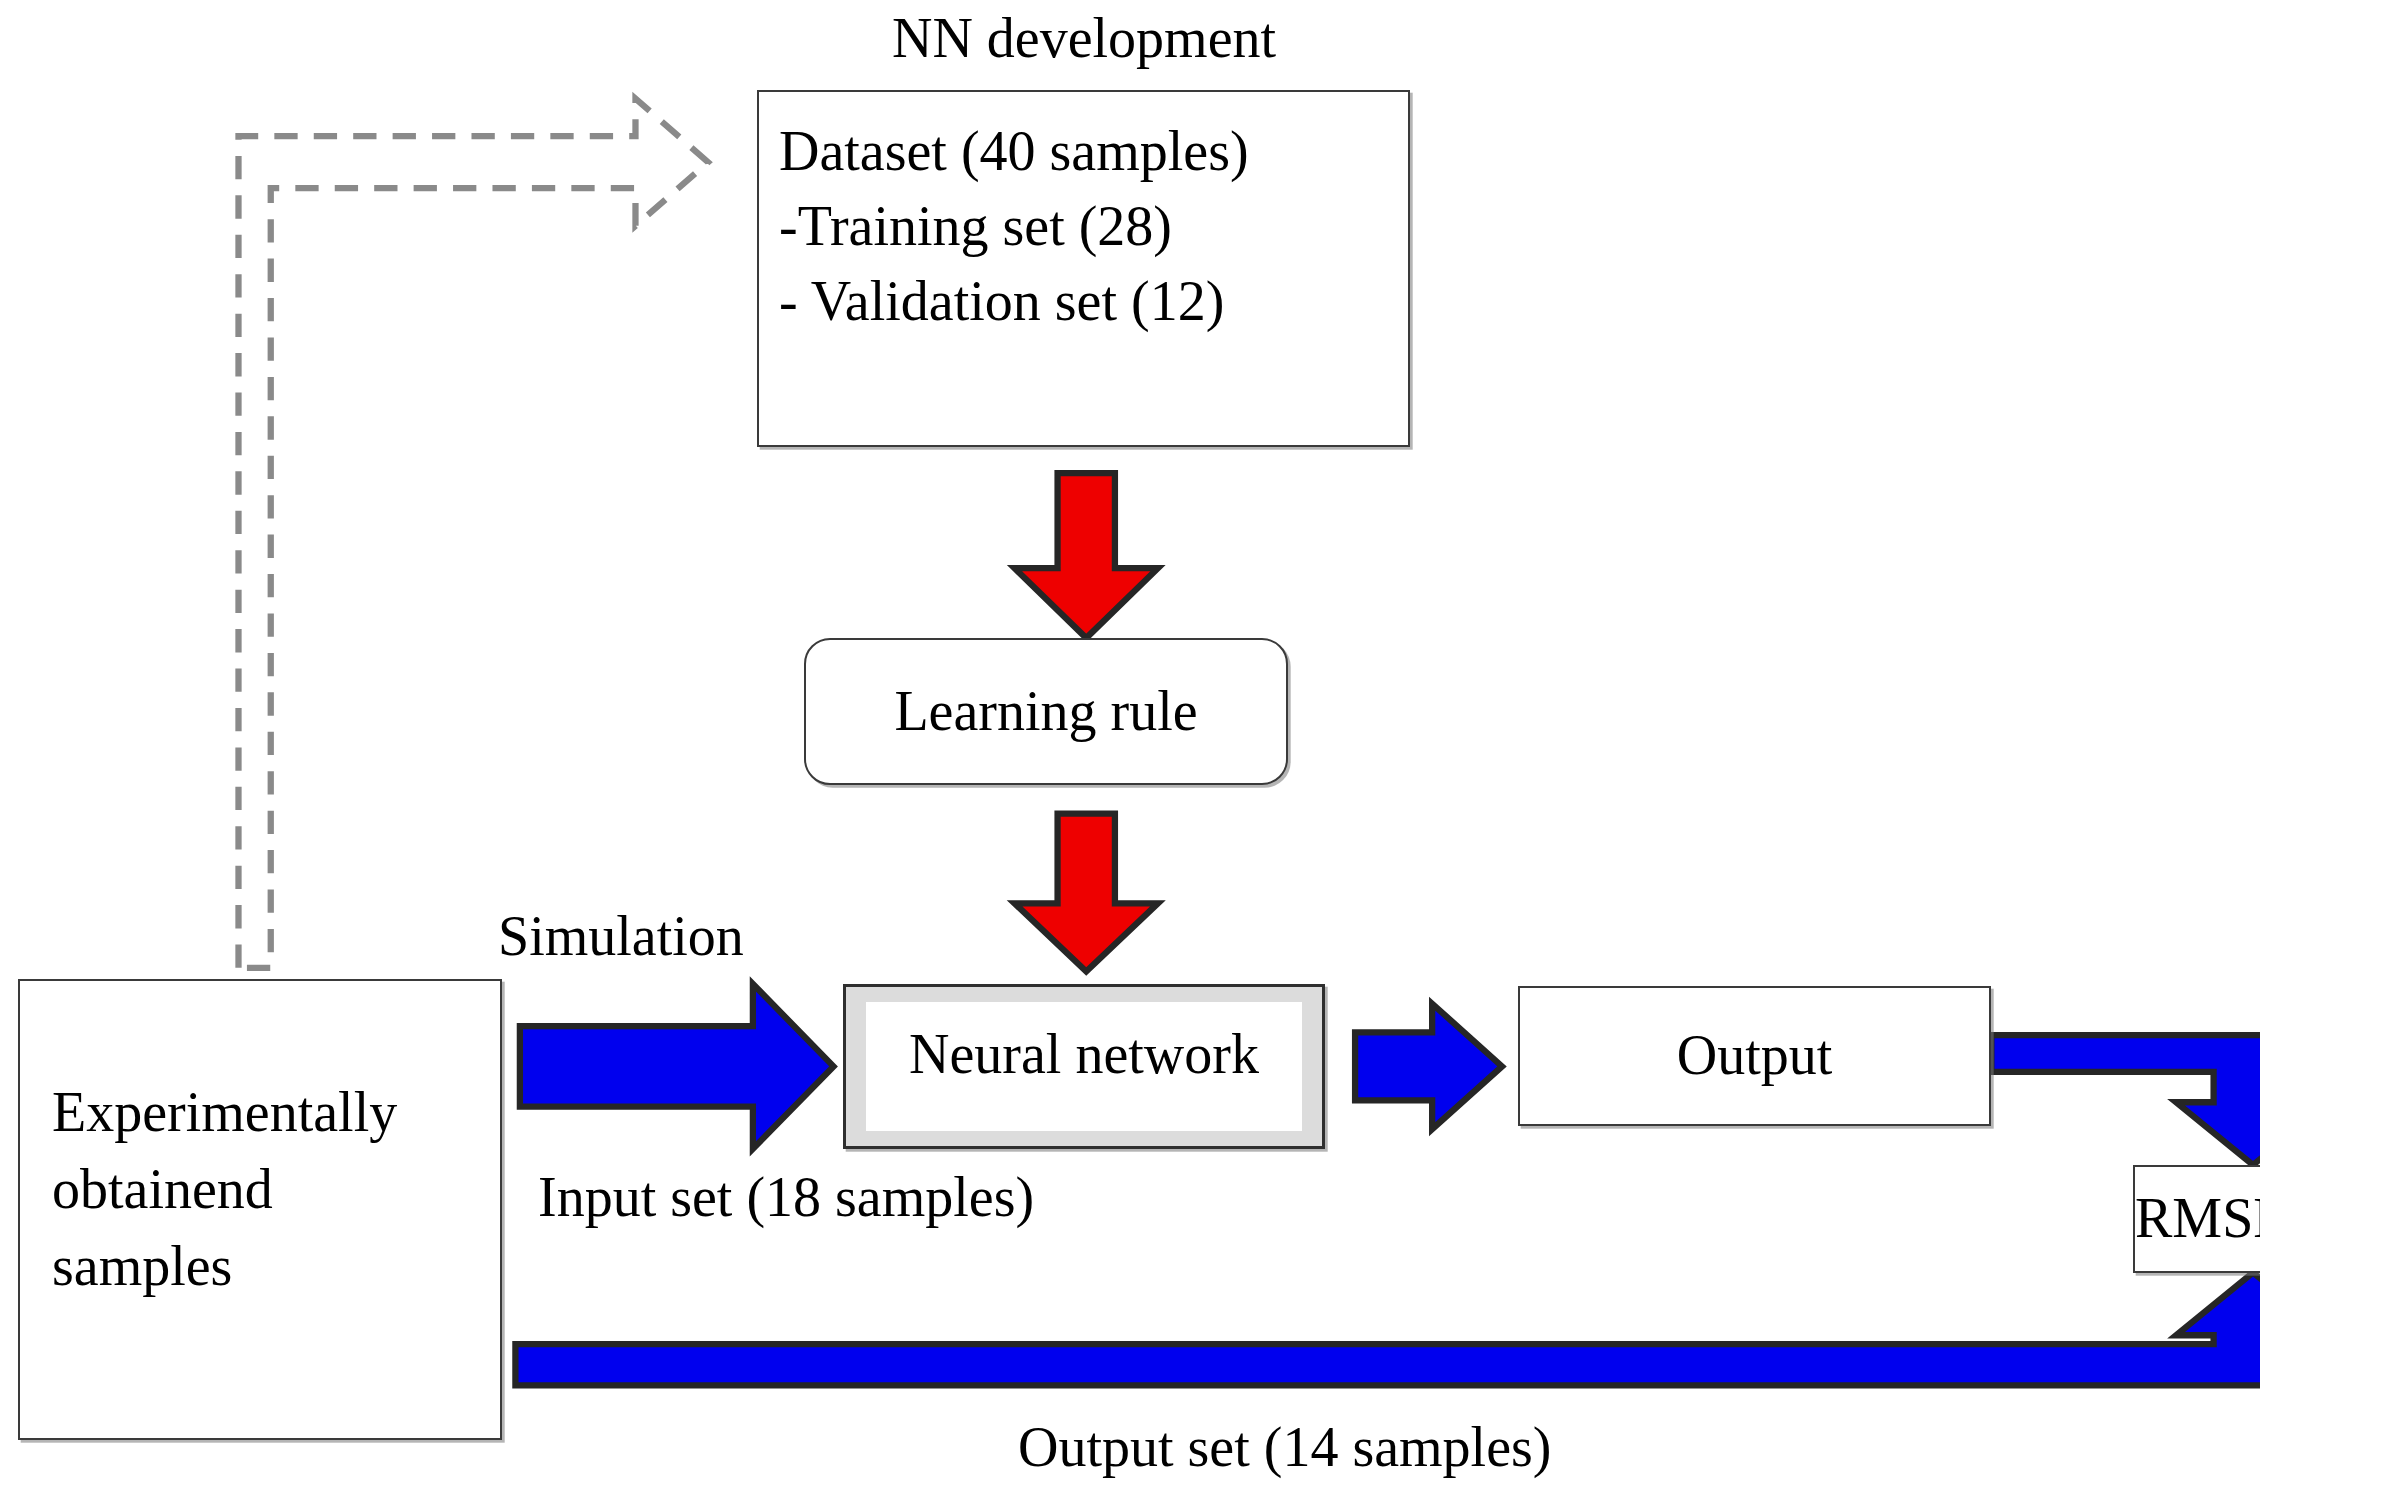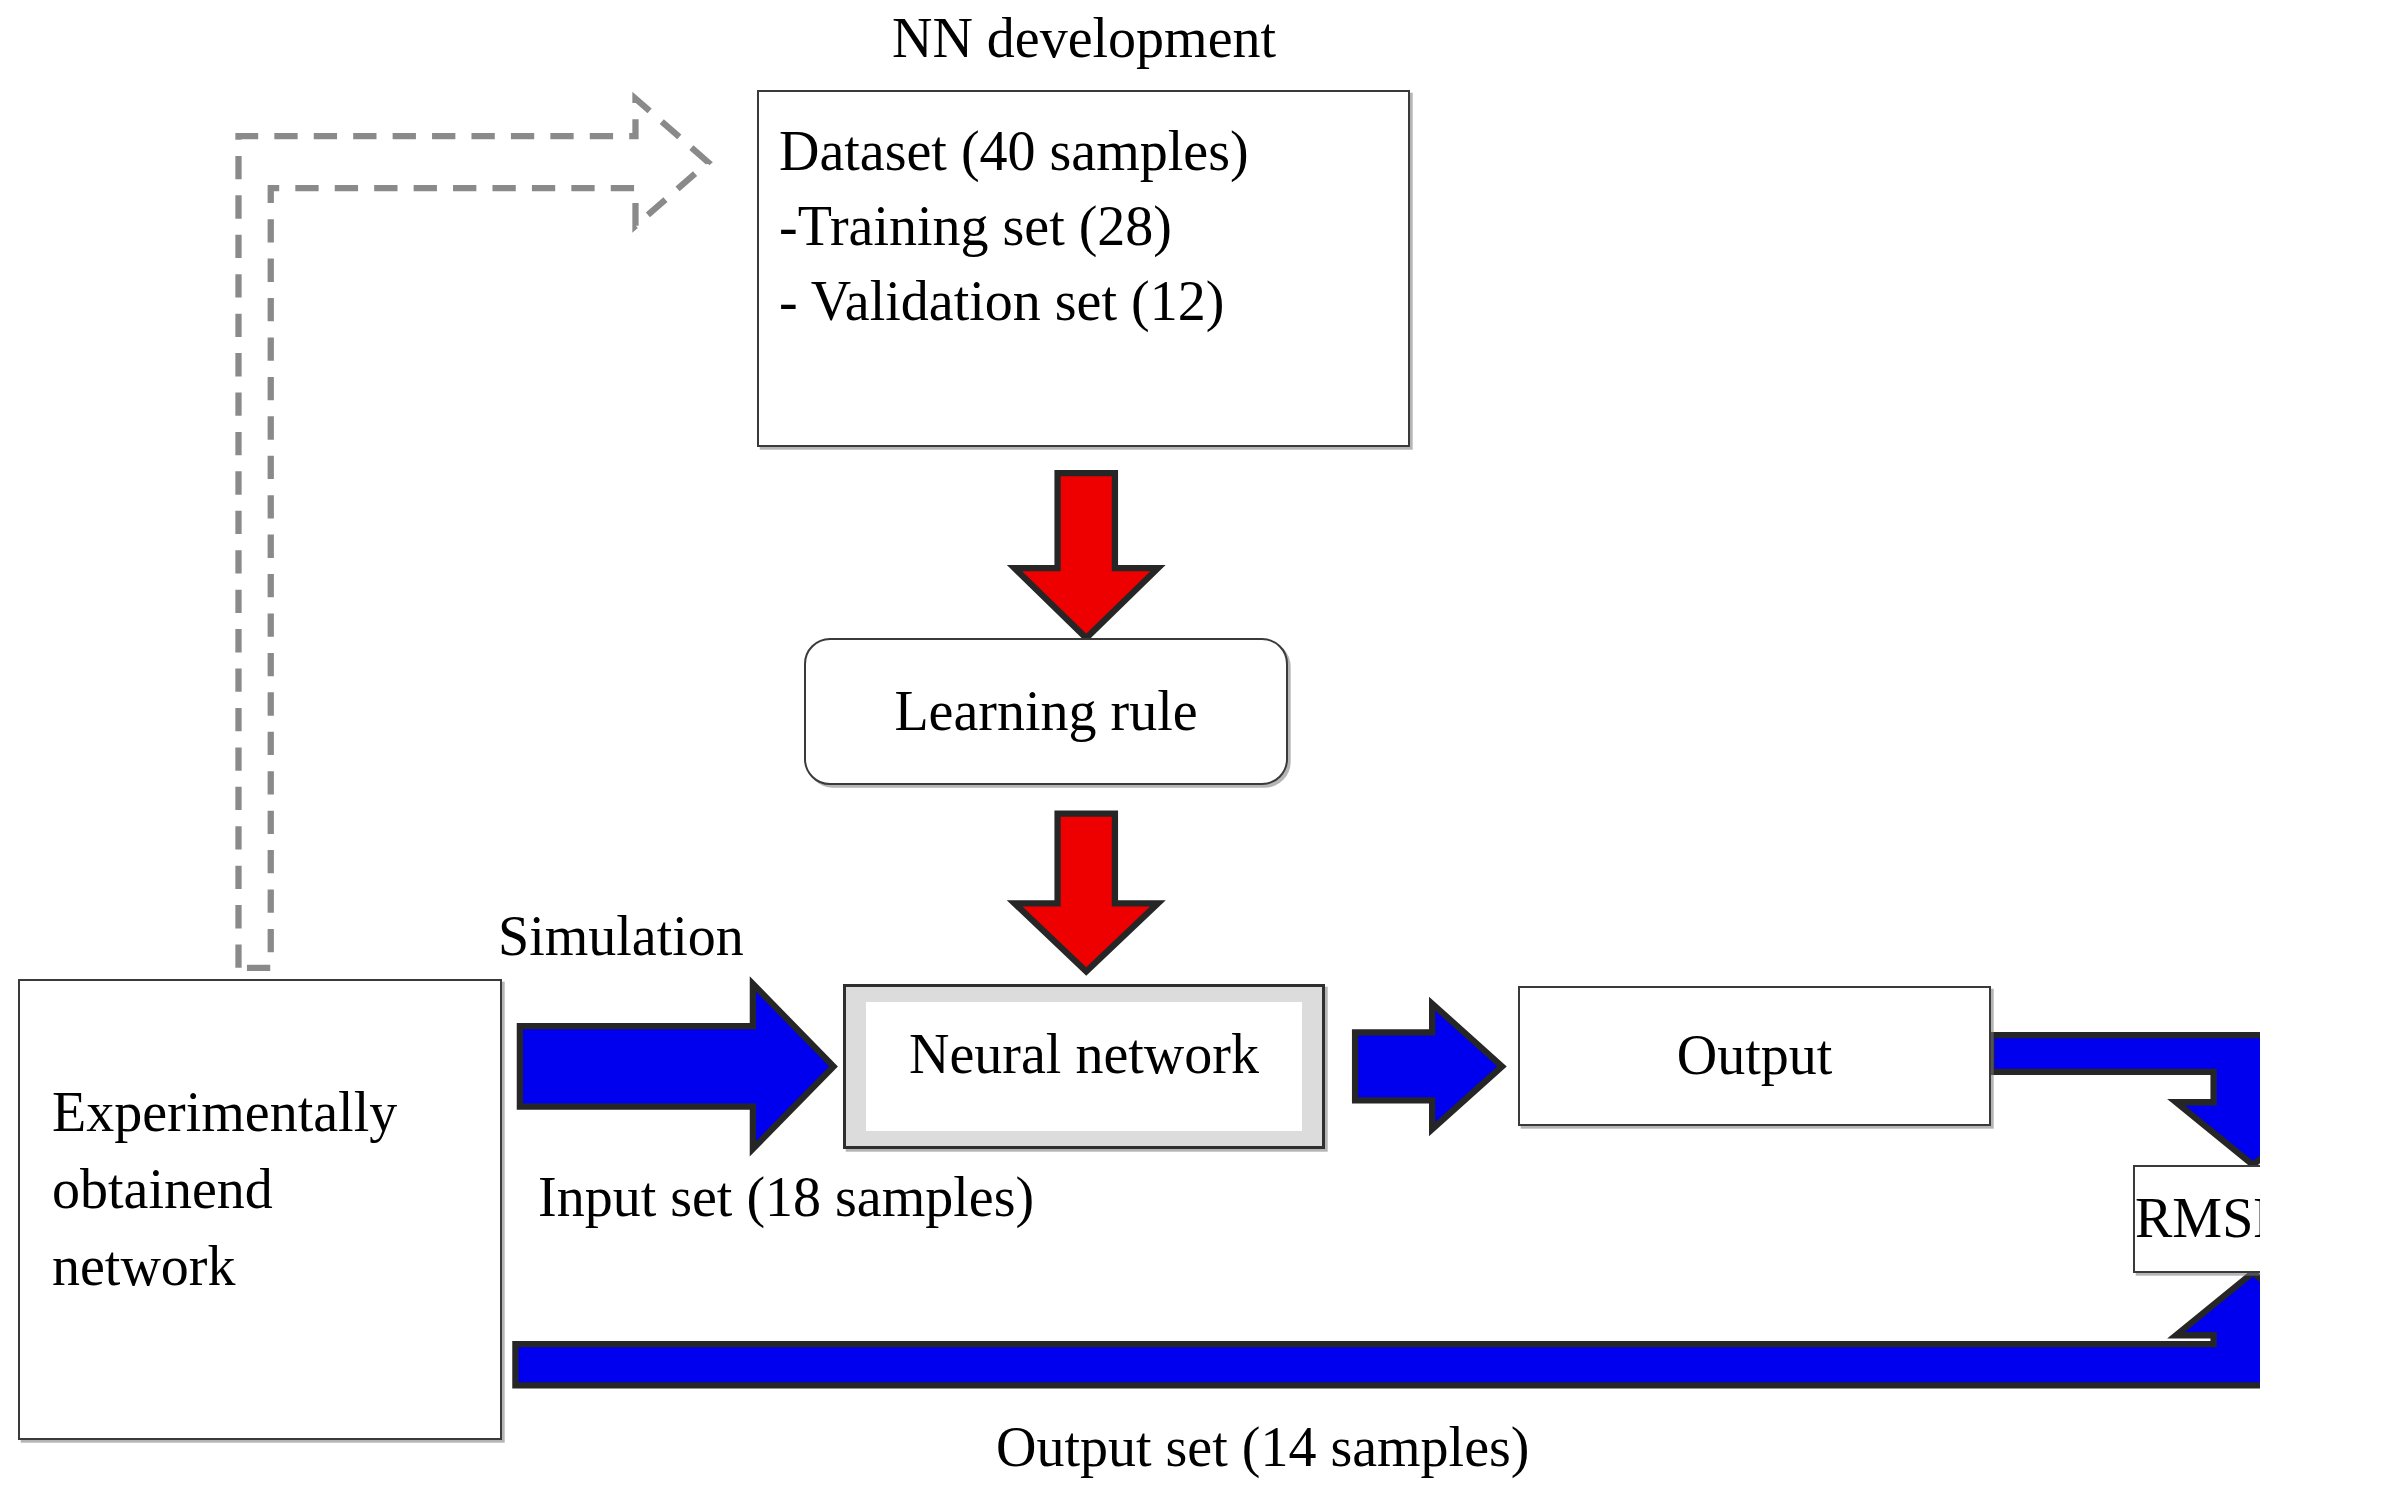--- a/index.html
+++ b/index.html
@@ -147,21 +147,21 @@
   
   .free-label {
     position: absolute;
     font-size: 56px;
     line-height: 65px;
     white-space: nowrap;
     color: #000000;
   }
   #label-simulation { left: 498px; top: 904px; }
   #label-input-set  { left: 538px; top: 1165px; }
-  #label-output-set { left: 996px; top: 1415px; }
+  #label-output-set { left: 1018px; top: 1415px; }
 </style>
 </head>
 <body>
 
 <div id="canvas">
 
   <svg id="diagram-svg" viewBox="0 0 2679 1685">
 
     <g>
       <path d="M 266 1080
@@ -227,21 +227,21 @@
 - Validation set (12)</span>
   </div>
 
   <div class="node-box" id="box-learning-rule">
     <span class="node-text">Learning rule</span>
   </div>
 
   <div class="node-box" id="box-experimental-dataset">
     <span class="node-text">Experimentally
 obtainend
-network</span>
+samples</span>
   </div>
 
   <div class="node-box" id="box-neural-network">
     <span class="inner-frame">
       <span class="node-text">Neural network</span>
     </span>
   </div>
 
   <div class="node-box" id="box-output">
     <span class="node-text">Output</span>

